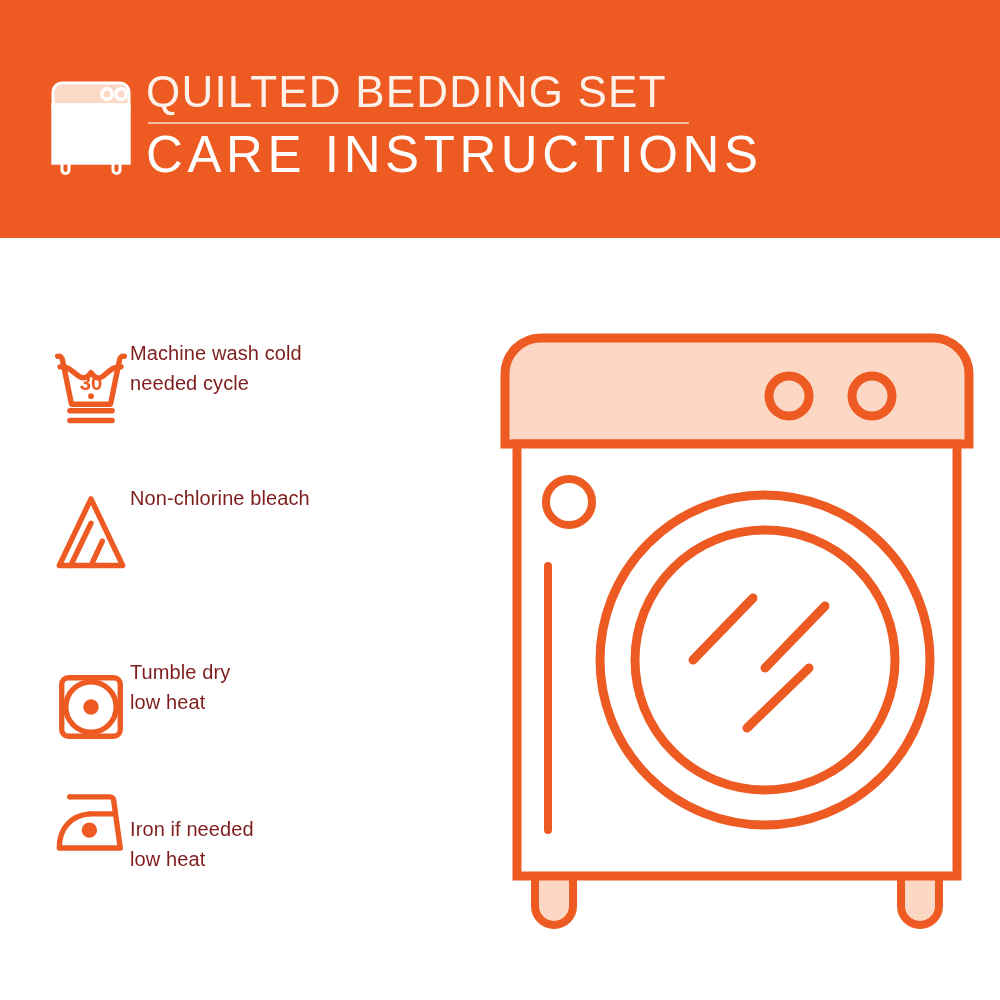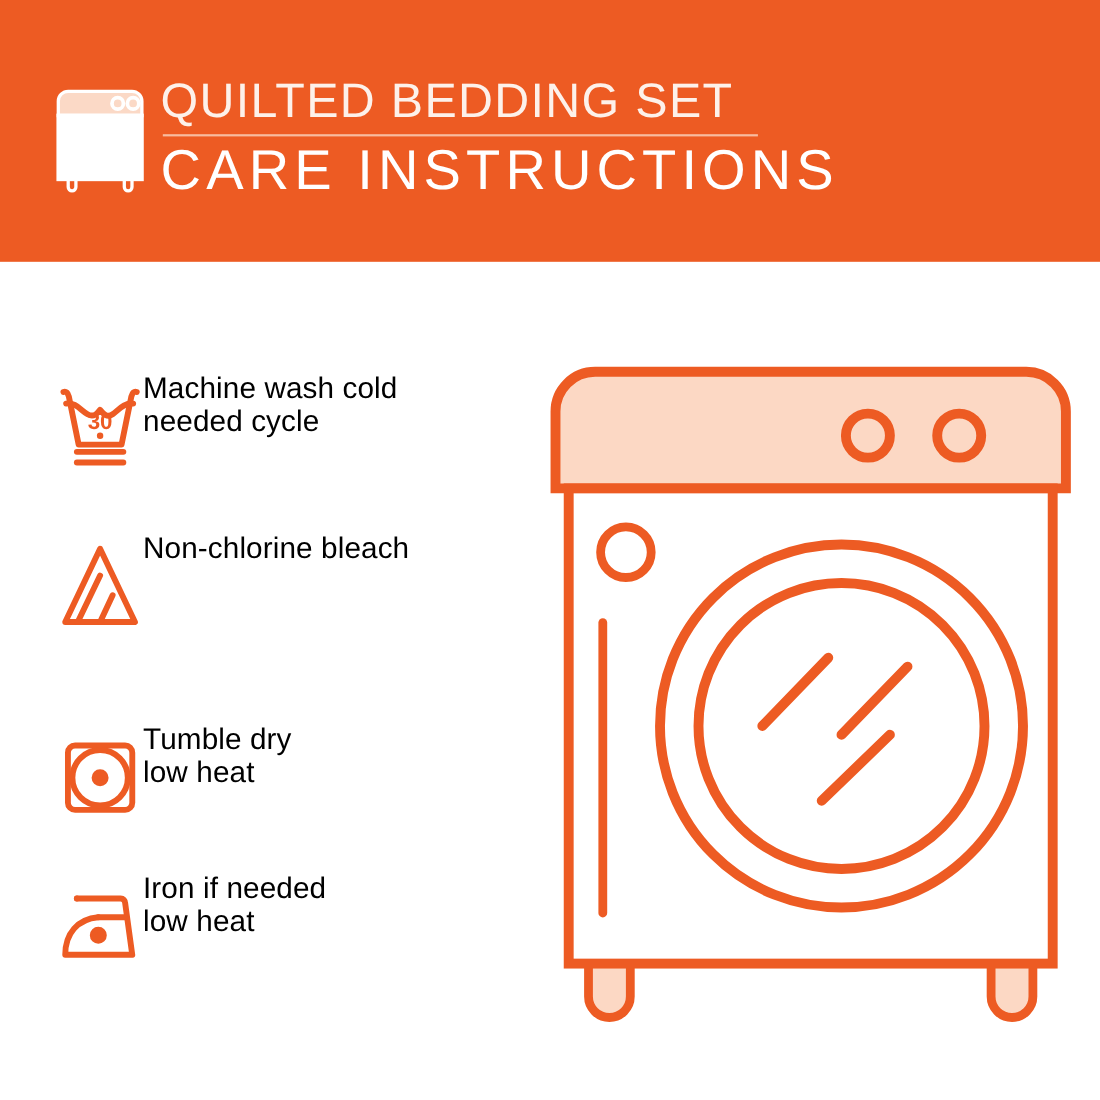--- a/index.html
+++ b/index.html
@@ -79,35 +79,35 @@
   .care-item {
     position: absolute;
     left: 0;
     width: 480px;
     display: flex;
     align-items: flex-start;
   }
   .care-item.i0 { top: 98px; }
   .care-item.i1 { top: 243px; }
   .care-item.i2 { top: 417px; }
-  .care-item.i3 { top: 552px; }
+  .care-item.i3 { top: 532px; align-items: flex-end; }
 
   .care-symbol {
     width: 130px;
     min-width: 130px;
     display: flex;
     justify-content: center;
     align-items: flex-start;
     padding-left: 52px;
     box-sizing: border-box;
   }
   .care-label {
-    color: #000000;
-    font-family: "Liberation Sans", sans-serif;
-    font-size: 27px;
+    color: #7f1d1d;
+    font-family: "Liberation Sans", sans-serif;
+    font-size: 20px;
     font-weight: 500;
     line-height: 30px;
     letter-spacing: 0.1px;
     padding-top: 2px;
   }
   .care-label .ln { display: block; white-space: nowrap; }
 
   
   .machine {
     position: absolute;

